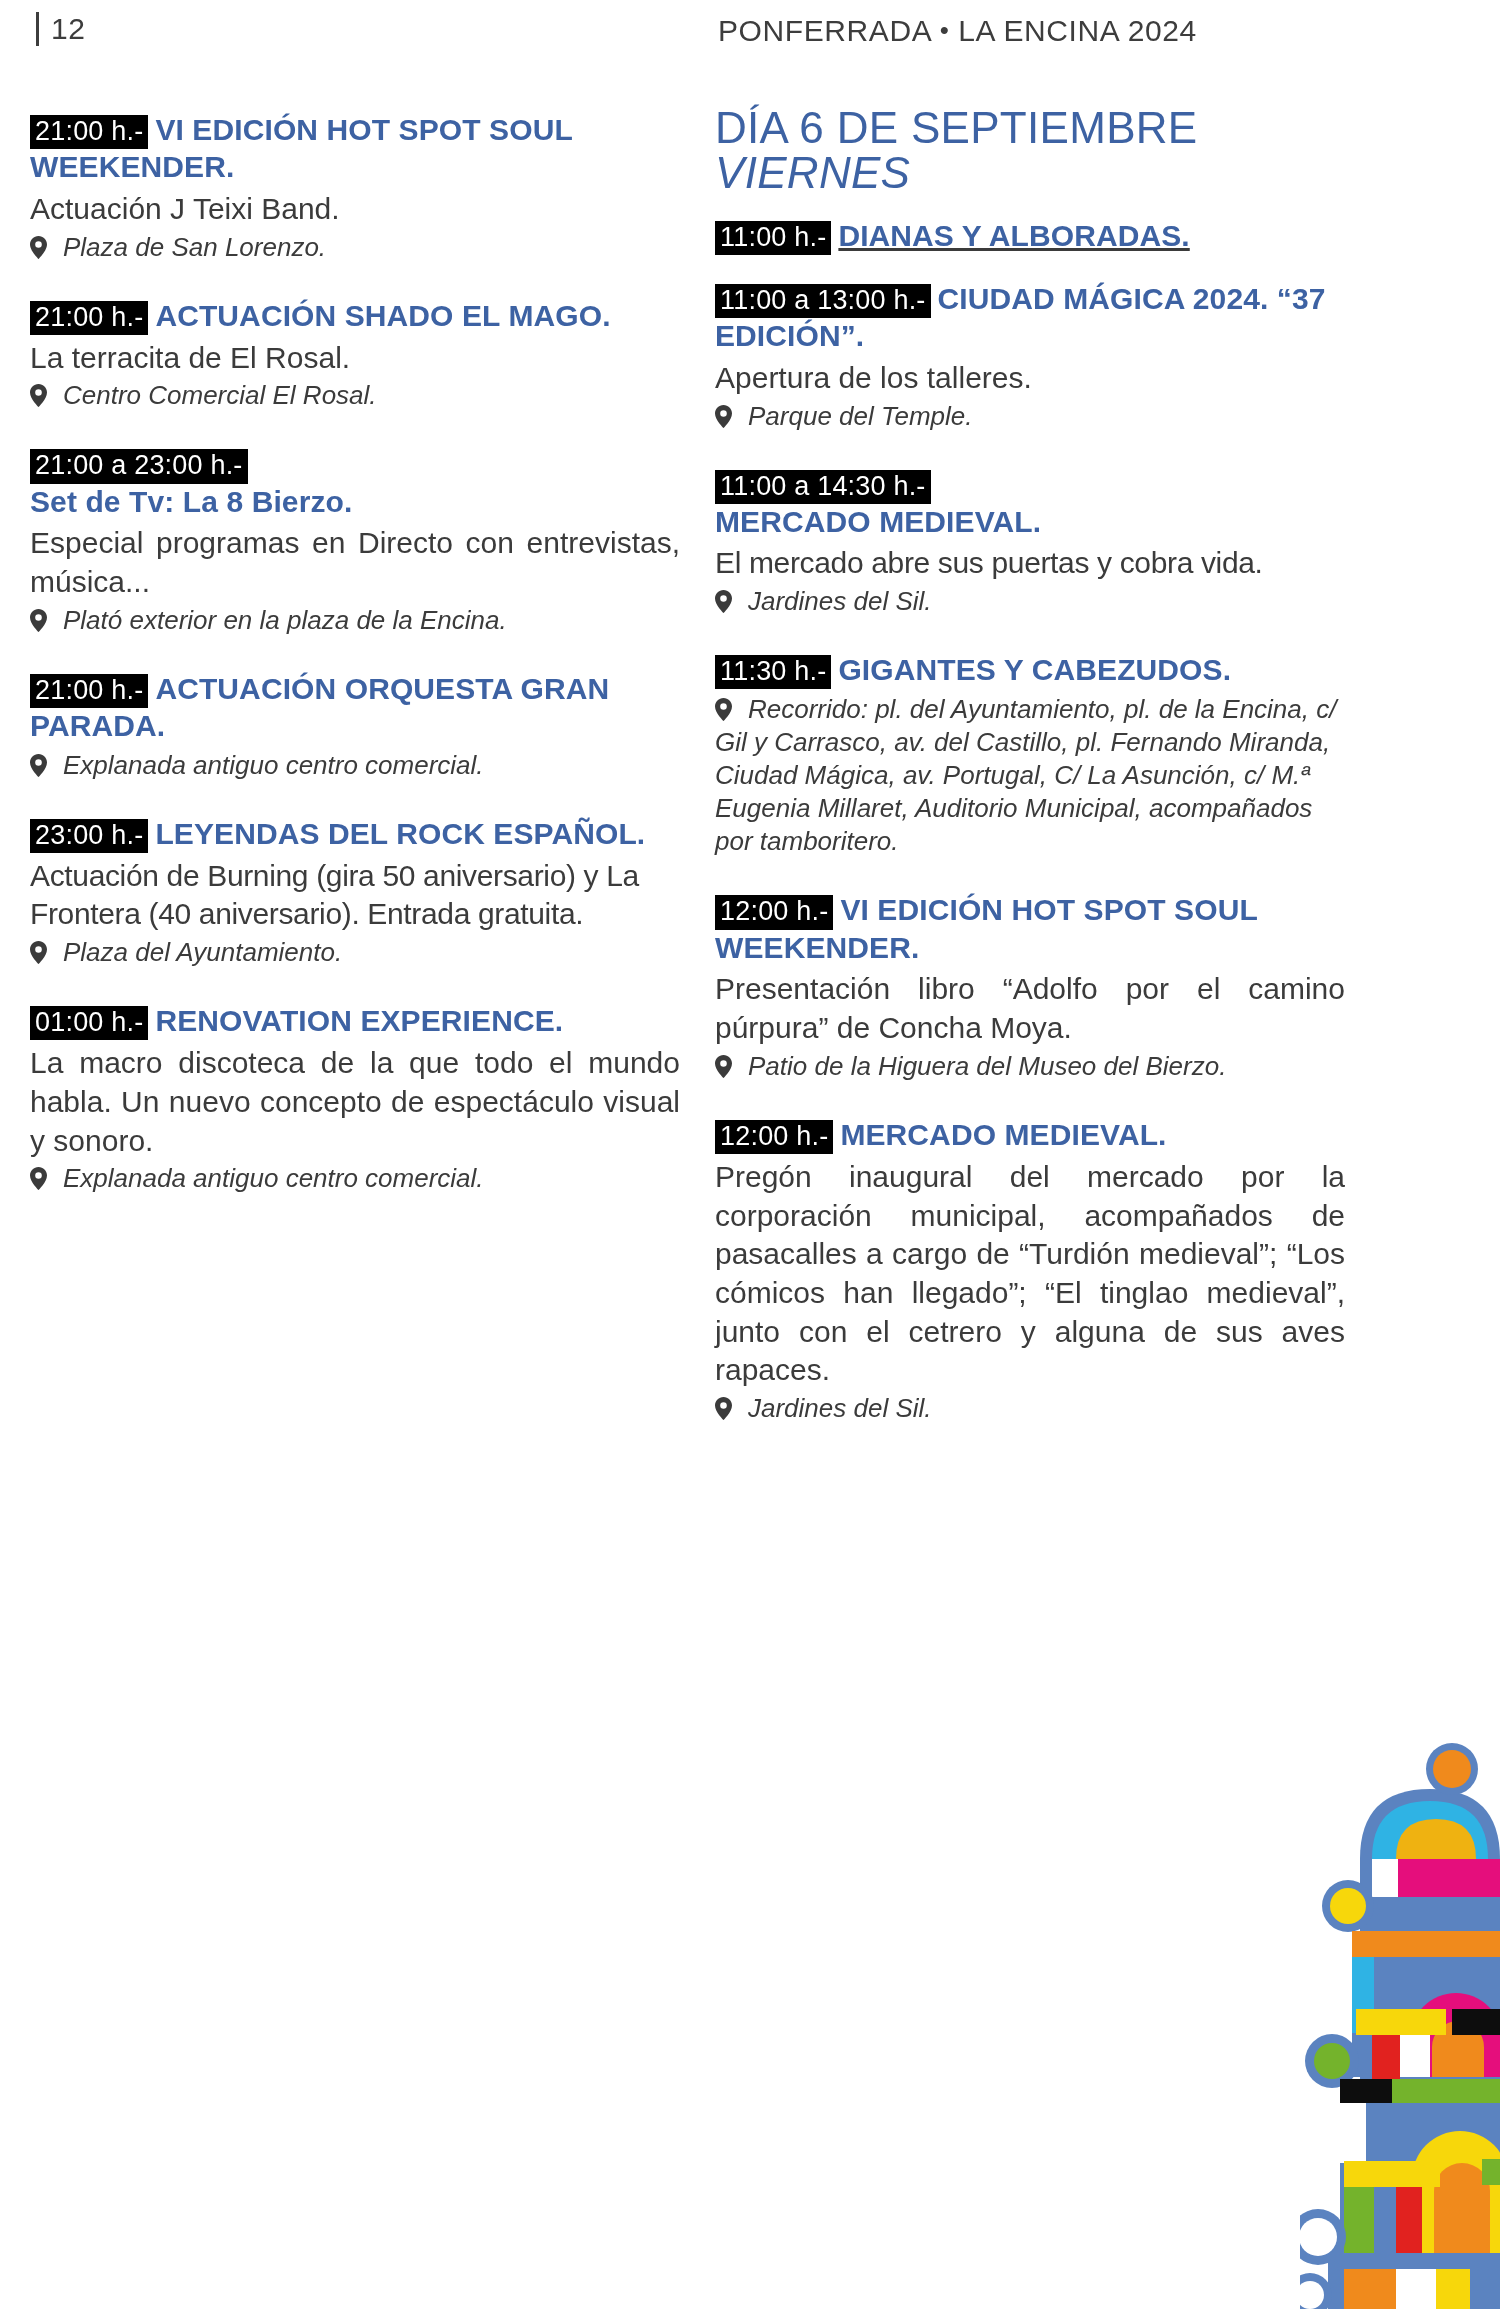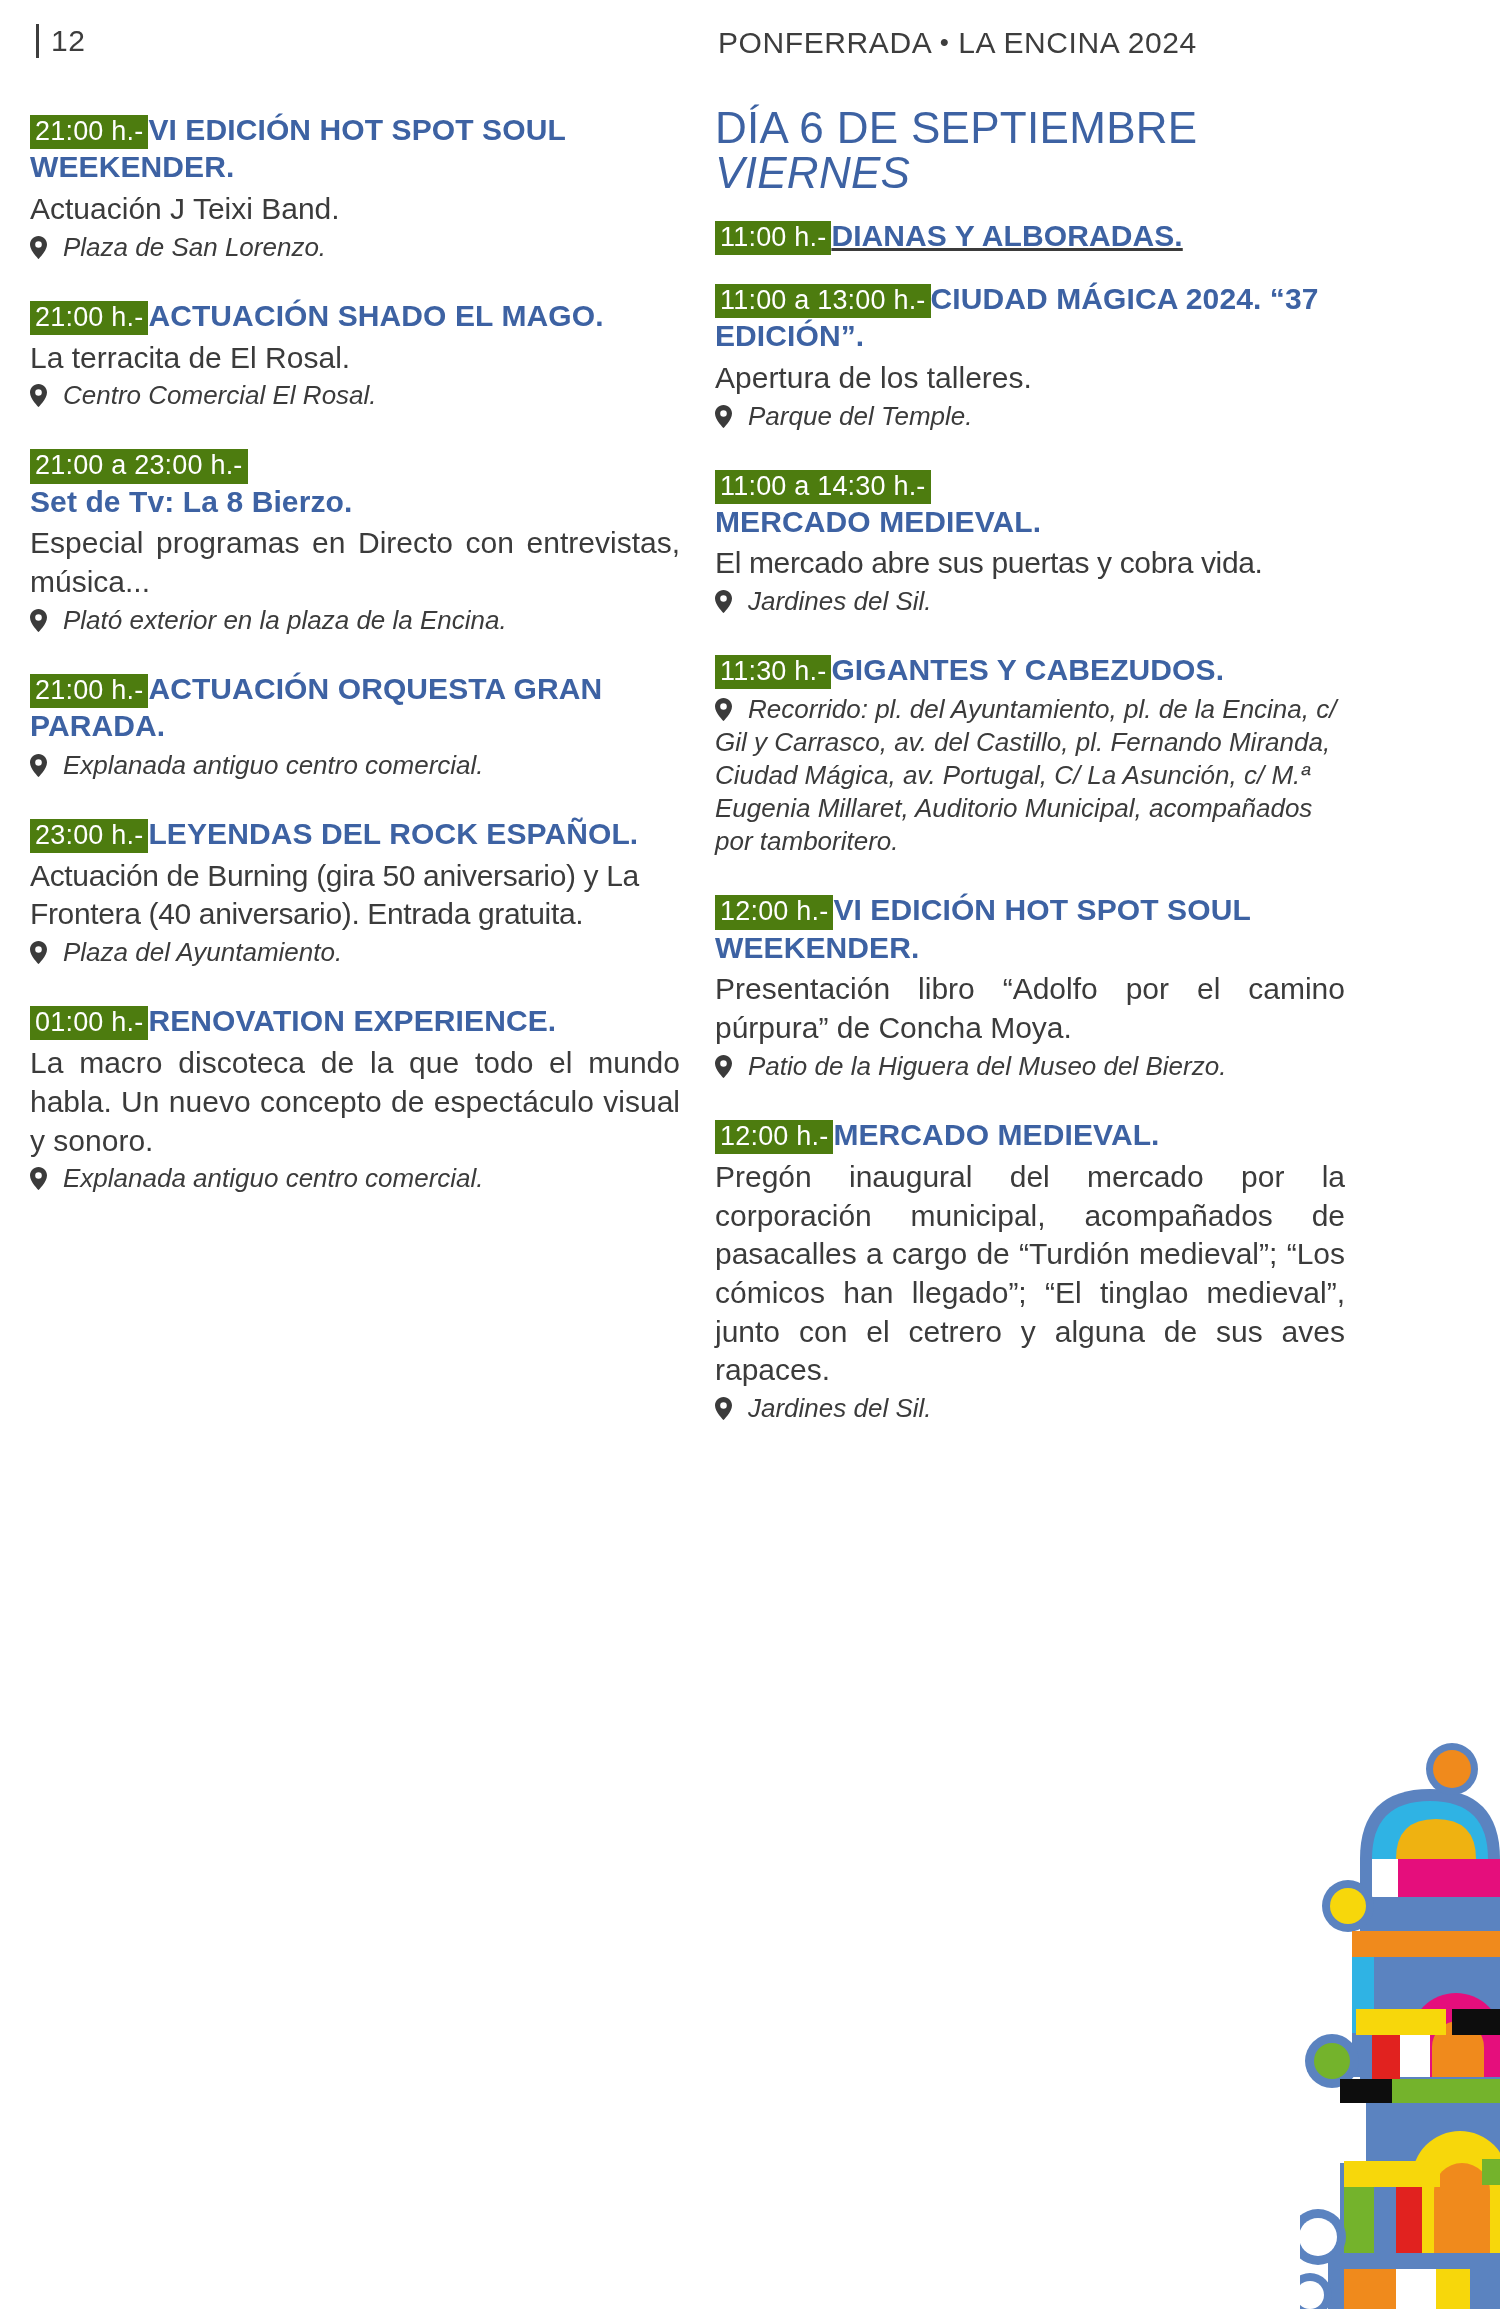--- a/index.html
+++ b/index.html
@@ -10,21 +10,21 @@
     background: #ffffff;
     font-family: "Liberation Sans", sans-serif;
     color: #3b3b3b;
     position: relative;
     overflow: hidden;
   }
 
   
   .page-header {
     position: absolute;
-    top: 12px; left: 0;
+    top: 0; left: 0;
     width: 1190px;
     height: 78px;
     display: flex;
     align-items: center;
   }
   .folio {
     position: absolute;
     left: 36px;
     top: 12px;
     display: flex;
@@ -86,27 +86,28 @@
   .evt-title {
     font-size: 30px;
     line-height: 1.22;
     font-weight: 800;
     color: #3d62a3;
     letter-spacing: .1px;
     margin: 0 0 4px 0;
   }
   .time-chip {
     display: inline-block;
-    background: #4d7c0f;
+    background: #000000;
     color: #ffffff;
     font-weight: 400;
     font-size: 27px;
     line-height: 1.12;
     padding: 1px 5px 3px 5px;
     letter-spacing: .2px;
+    margin-right: 7px;
     vertical-align: baseline;
   }
   .evt-title .t-text { white-space: normal; }
 
   .evt-desc {
     font-size: 30px;
     line-height: 1.29;
     color: #3b3b3b;
     margin: 2px 0 0 0;
   }

